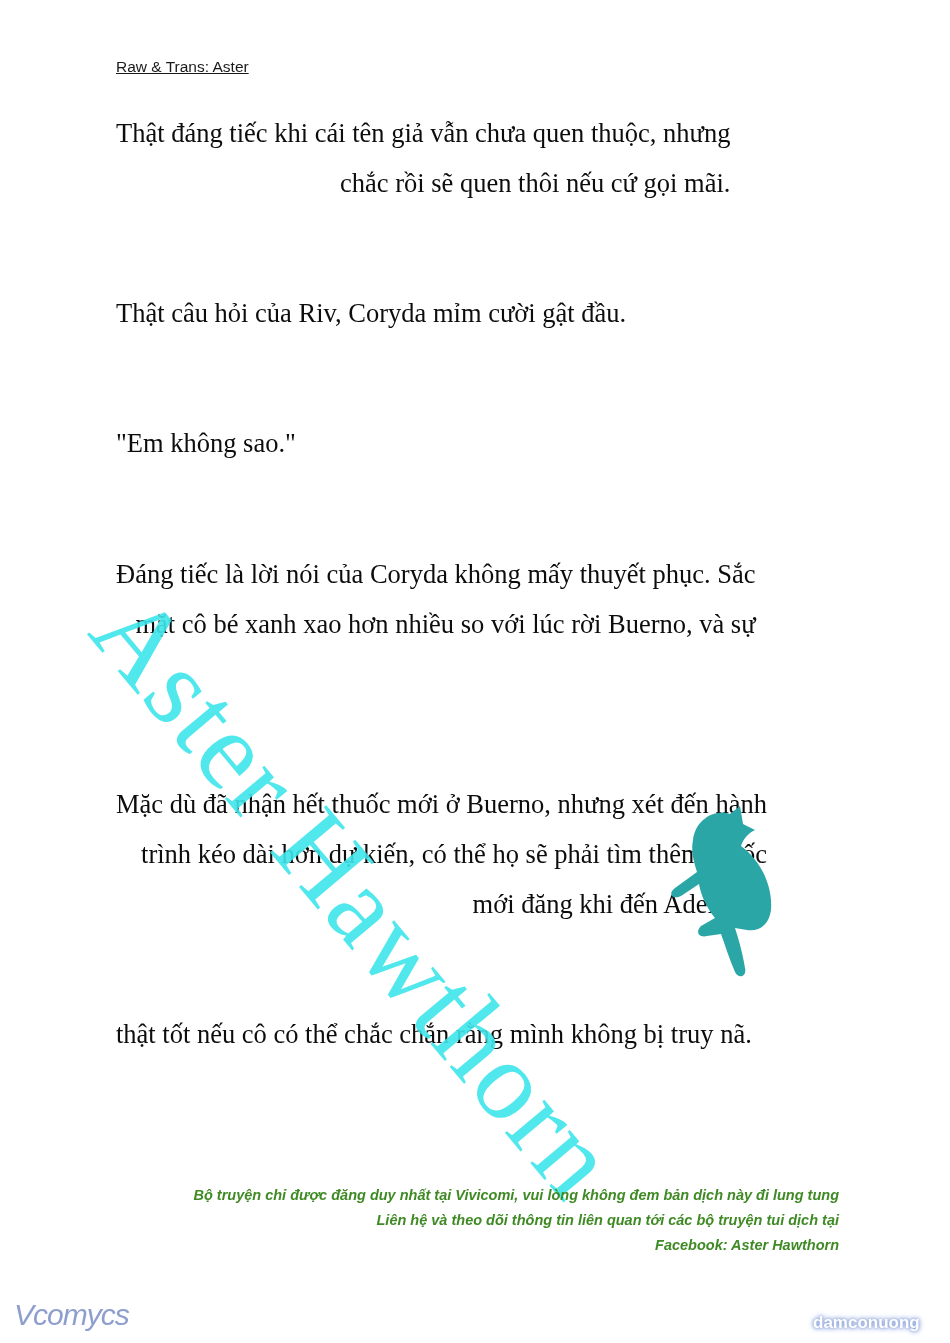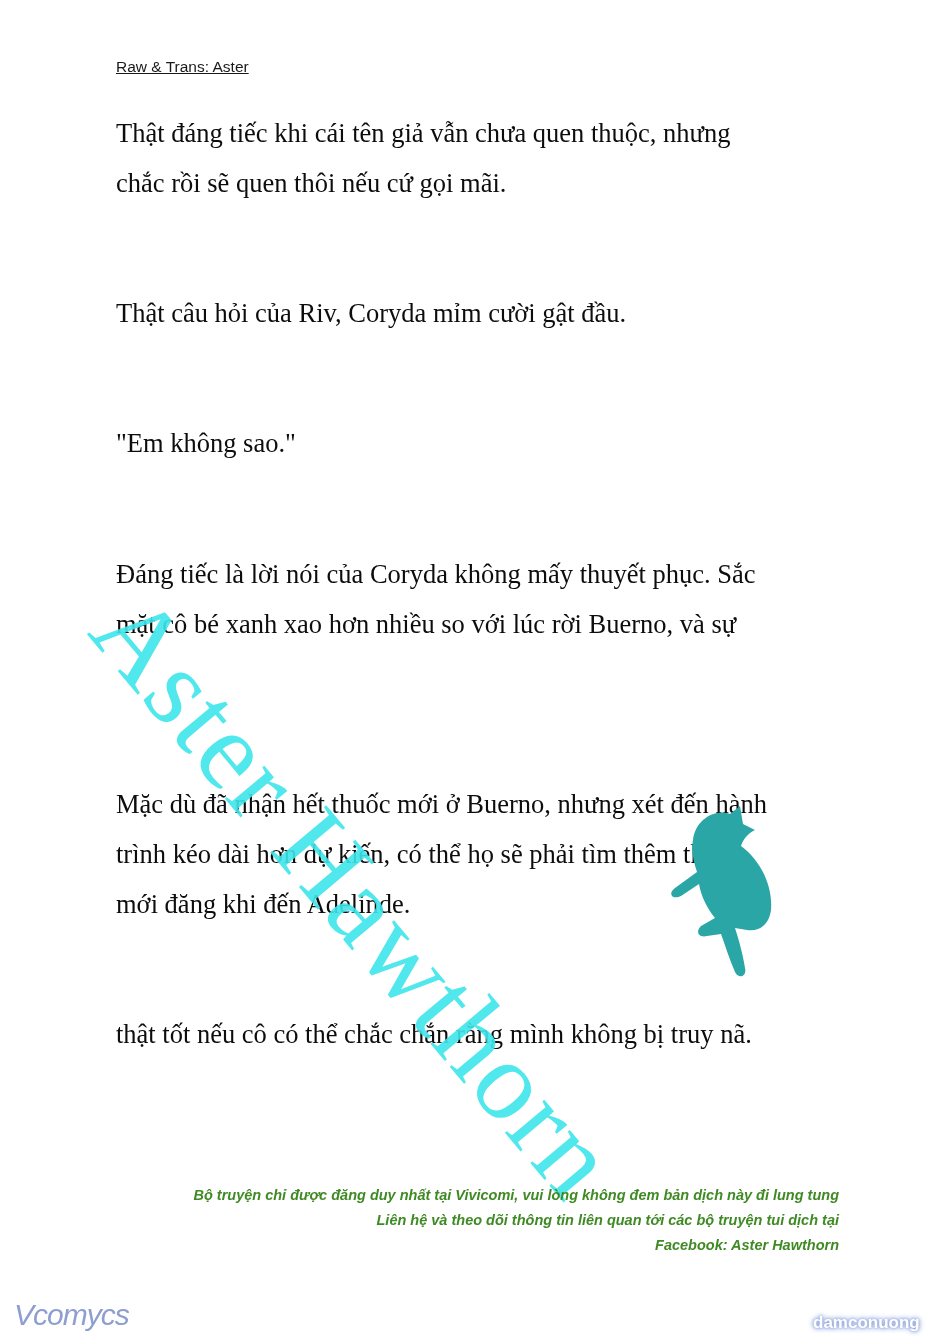--- a/index.html
+++ b/index.html
@@ -7,21 +7,21 @@
     width: 950px; height: 1343px; background: #ffffff;
     position: relative; overflow: hidden;
   }
   .header {
     position: absolute; left: 116px; top: 58px;
     font-family: "Liberation Sans", sans-serif; font-size: 15.5px; color: #1a1a1a; text-decoration: underline;
   }
   .para {
     position: absolute; left: 116px;
     font-family: "Liberation Serif", serif; font-size: 26.5px; color: #0d0d0d;
-    line-height: 50px; white-space: nowrap;
+    line-height: 50px; white-space: nowrap; text-align: right;
   }
   .para .line { display: block; }
   .watermark {
     position: absolute; left: 115px; top: 545px;
     font-family: "Liberation Serif", serif; font-size: 112px;
     color: transparent; -webkit-text-stroke: 0; 
     color: #3ee6ea; opacity: 0.9;
     transform: rotate(50deg); transform-origin: left center;
     white-space: nowrap; letter-spacing: 2px; font-weight: normal;
     pointer-events: none;

